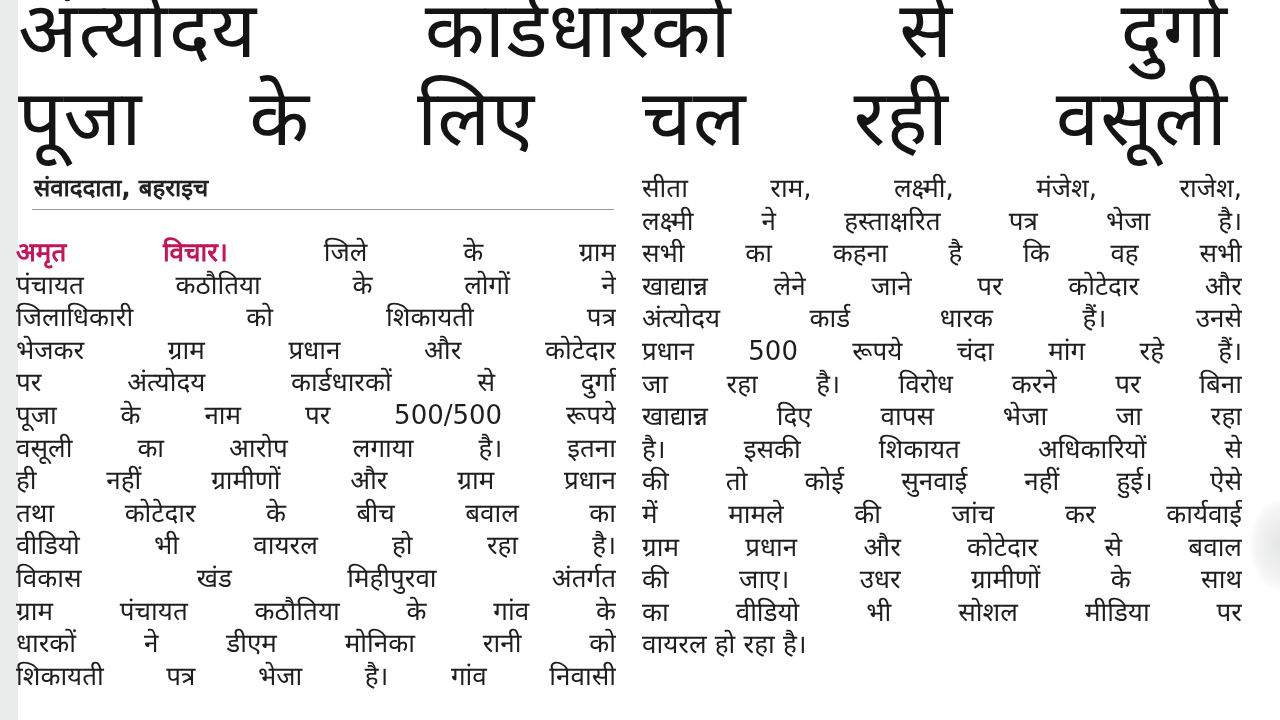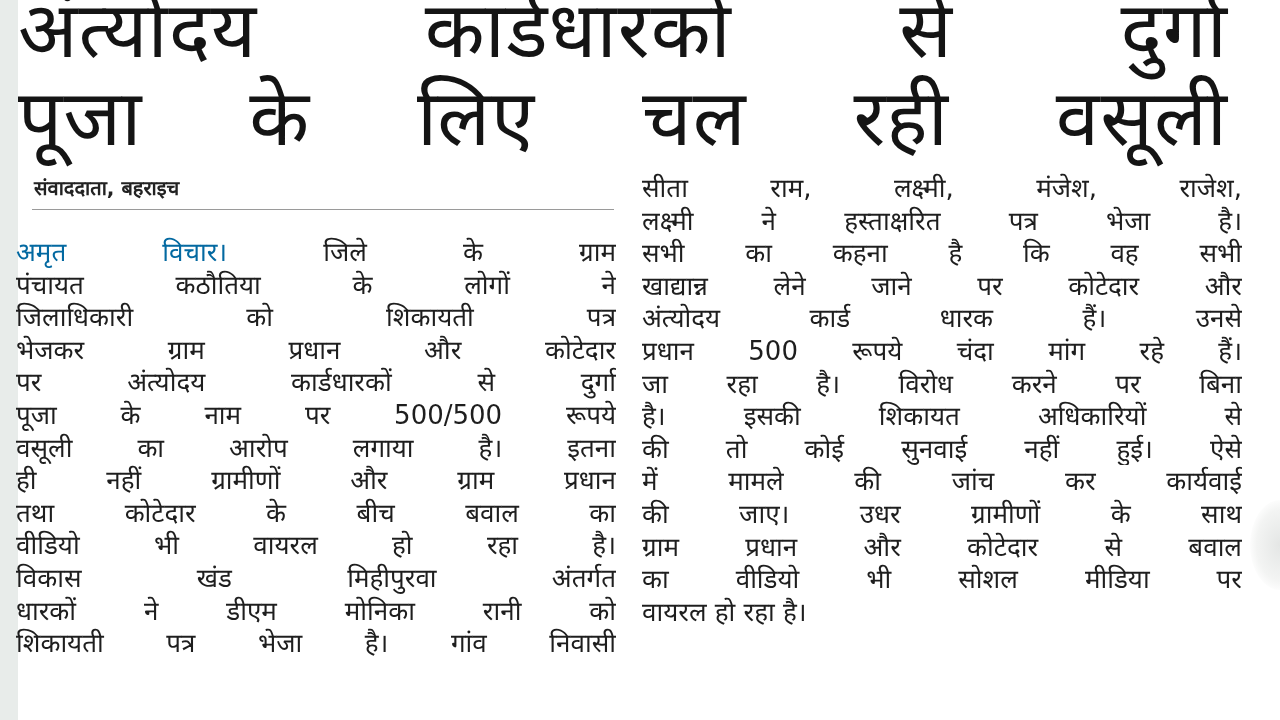--- a/index.html
+++ b/index.html
@@ -78,33 +78,33 @@
   .col-right {
     left: 642px;
     top: 172px;
     width: 600px;
   }
   .byline {
     position: absolute;
     left: 34px; top: 172px;
     font-family: "DejaVu Sans", sans-serif;
     font-weight: bold;
-    font-size: 20px;
+    font-size: 24px;
     line-height: 32px;
     color: #222222;
   }
   .byline-rule {
     position: absolute;
     left: 32px; top: 209px;
     width: 582px; height: 0;
     border-top: 1px solid #9a9a9a;
   }
   .dateline {
-    font-weight: normal;
-    color: #0369a1;
+    font-weight: bold;
+    color: #be185d;
   }
 </style>
 </head>
 <body>
 
 <div class="left-strip"></div>
 <div class="clipping"></div>
 <div class="right-shadow"></div>
 
 <h1 class="headline">
@@ -120,32 +120,34 @@
   <span class="line">पंचायत कठौतिया के लोगों ने</span>
   <span class="line">जिलाधिकारी को शिकायती पत्र</span>
   <span class="line">भेजकर ग्राम प्रधान और कोटेदार</span>
   <span class="line">पर अंत्योदय कार्डधारकों से दुर्गा</span>
   <span class="line">पूजा के नाम पर 500/500 रूपये</span>
   <span class="line">वसूली का आरोप लगाया है। इतना</span>
   <span class="line">ही नहीं ग्रामीणों और ग्राम प्रधान</span>
   <span class="line">तथा कोटेदार के बीच बवाल का</span>
   <span class="line">वीडियो भी वायरल हो रहा है।</span>
   <span class="line">विकास खंड मिहीपुरवा अंतर्गत</span>
+  <span class="line">ग्राम पंचायत कठौतिया के गांव के</span>
   <span class="line">धारकों ने डीएम मोनिका रानी को</span>
   <span class="line">शिकायती पत्र भेजा है। गांव निवासी</span>
 </div>
 
 <div class="col col-right">
   <span class="line">सीता राम, लक्ष्मी, मंजेश, राजेश,</span>
   <span class="line">लक्ष्मी ने हस्ताक्षरित पत्र भेजा है।</span>
   <span class="line">सभी का कहना है कि वह सभी</span>
   <span class="line">खाद्यान्न लेने जाने पर कोटेदार और</span>
   <span class="line">अंत्योदय कार्ड धारक हैं। उनसे</span>
   <span class="line">प्रधान 500 रूपये चंदा मांग रहे हैं।</span>
   <span class="line">जा रहा है। विरोध करने पर बिना</span>
+  <span class="line">खाद्यान्न दिए वापस भेजा जा रहा</span>
   <span class="line">है। इसकी शिकायत अधिकारियों से</span>
   <span class="line">की तो कोई सुनवाई नहीं हुई। ऐसे</span>
   <span class="line">में मामले की जांच कर कार्यवाई</span>
+  <span class="line">ग्राम प्रधान और कोटेदार से बवाल</span>
   <span class="line">की जाए। उधर ग्रामीणों के साथ</span>
-  <span class="line">ग्राम प्रधान और कोटेदार से बवाल</span>
   <span class="line">का वीडियो भी सोशल मीडिया पर</span>
   <span class="line last">वायरल हो रहा है।</span>
 </div>
 
 </body></html>

